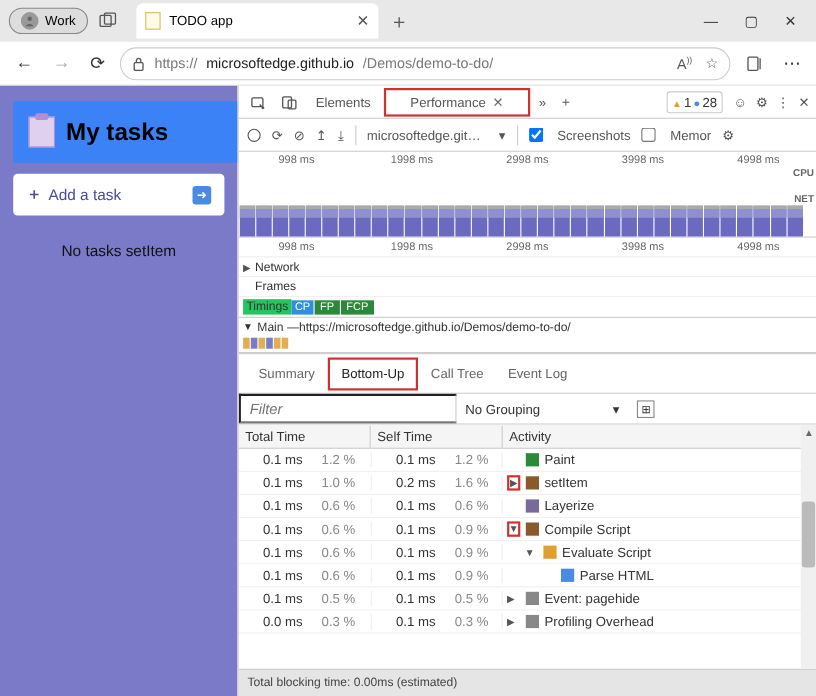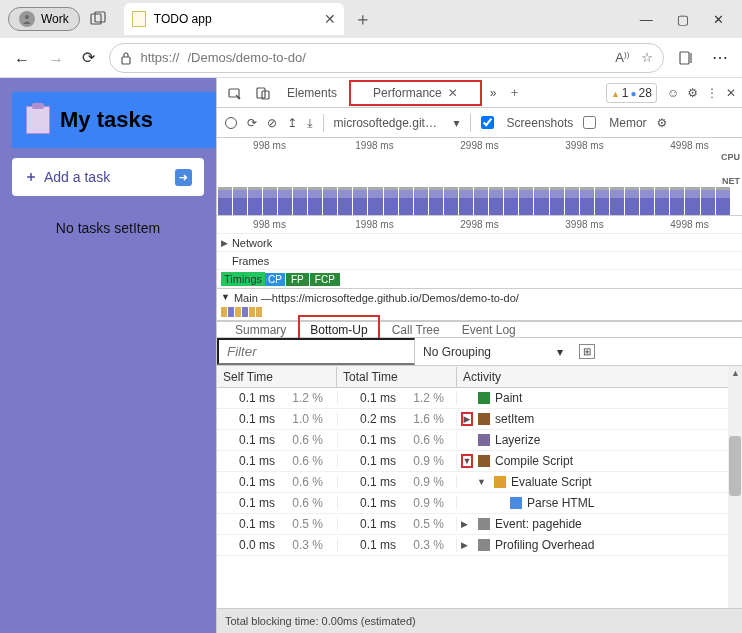--- a/index.html
+++ b/index.html
@@ -69,21 +69,21 @@
 .timeline-main .timings { display: flex; align-items: center; height: 18px; padding-left: 4px; }
 .timeline-main .timings .lbl { font-size: 11px; background: #22c55e; padding: 1px 3px; }
 .timeline-main .timings .dcl { background: #3090e0; color: #fff; font-size: 10px; padding: 1px 3px; }
 .timeline-main .timings .fp { background: #2a8a3a; color: #fff; font-size: 10px; padding: 1px 5px; margin-left: 1px; }
 .timeline-main .main-row { padding: 3px 4px; font-size: 11px; border-top: 1px solid #ccc; display: flex; }
 .timeline-main .main-row .tri { margin-right: 4px; font-size: 9px; }
 .timeline-main .flame { height: 14px; display: flex; border-bottom: 1px solid #ccc; padding-left: 4px; }
 .timeline-main .flame .fc { width: 6px; height: 10px; background: #e0b050; margin-right: 1px; }
 .timeline-main .flame .fc.blue { background: #7a7ac8; }
 
-.detail-tabs { display: flex; border-bottom: 1px solid #ccc; height: 16px; align-items: center; padding: 0 8px; gap: 2px; }
+.detail-tabs { display: flex; border-bottom: 1px solid #ccc; height: 36px; align-items: center; padding: 0 8px; gap: 2px; }
 .detail-tabs .dtab { padding: 6px 10px; color: #666; }
 .detail-tabs .dtab.active { border: 2px solid #d03030; color: #222; }
 
 .filterbar { display: flex; align-items: center; height: 28px; border-bottom: 1px solid #ccc; }
 .filterbar .filter { flex: 0 0 118px; padding: 4px 8px; color: #b91c1c; font-style: italic; border-right: 1px solid #ccc; }
 .filterbar .grouping { padding: 4px 8px; display: flex; align-items: center; gap: 6px; text-align: center; }
 .filterbar .grouping .dd { margin-left: 60px; }
 
 .table { flex: 1; overflow: hidden; position: relative; }
 .table .thead { display: flex; border-bottom: 1px solid #ccc; background: #f5f5f5; height: 22px; align-items: center; }
@@ -150,20 +150,21 @@
   <span class="navbtn" style="color:#aaa">→</span>
   <span class="navbtn">⟳</span>
   <div class="urlbox">
     <span>
       <svg width="12" height="14" viewBox="0 0 12 14" fill="none" stroke="#555" stroke-width="1.2">
           <rect x="2" y="6" width="8" height="7" rx="1"></rect>
           <path d="M4 6 V4 a2 2 0 0 1 4 0 V6"></path>
         </svg>
     </span>
     <span class="faded">https://</span>
+      <span class="dark">microsoftedge.github.io</span>
       <span class="faded">/Demos/demo-to-do/</span>
     <span style="margin-left:auto; display:flex; gap:12px; color:#555;">
       <span>A<sup style="font-size:8px">))</sup></span>
       <span>☆</span>
     </span>
   </div>
   <span class="navbtn">
     <svg width="16" height="16" viewBox="0 0 16 16" fill="none" stroke="#555" stroke-width="1.2">
         <rect x="2" y="2" width="9" height="12" rx="1"></rect>
         <line x1="13" y1="3" x2="13" y2="13"></line>
@@ -338,22 +339,22 @@
       <input class="filter" placeholder="Filter" style="">
       <div class="grouping">
         <span>No Grouping</span>
         <span class="dd">▾</span>
         <span style="margin-left:10px;border:1px solid #888;padding:1px 3px;font-size:10px">⊞</span>
       </div>
     </div>
 
     <div class="table">
       <div class="thead">
+        <div class="th th2">Total Time</div>
         <div class="th th1">Self Time</div>
-        <div class="th th2">Total Time</div>
         <div class="th th3">Activity</div>
       </div>
       <div id="table-rows">
           <div class="tr">
             <div class="td1">
               <span class="ms">0.1 ms</span>
               <span class="pct">1.2 %</span>
             </div>
             <div class="td2">
               <span class="ms">0.1 ms</span>

